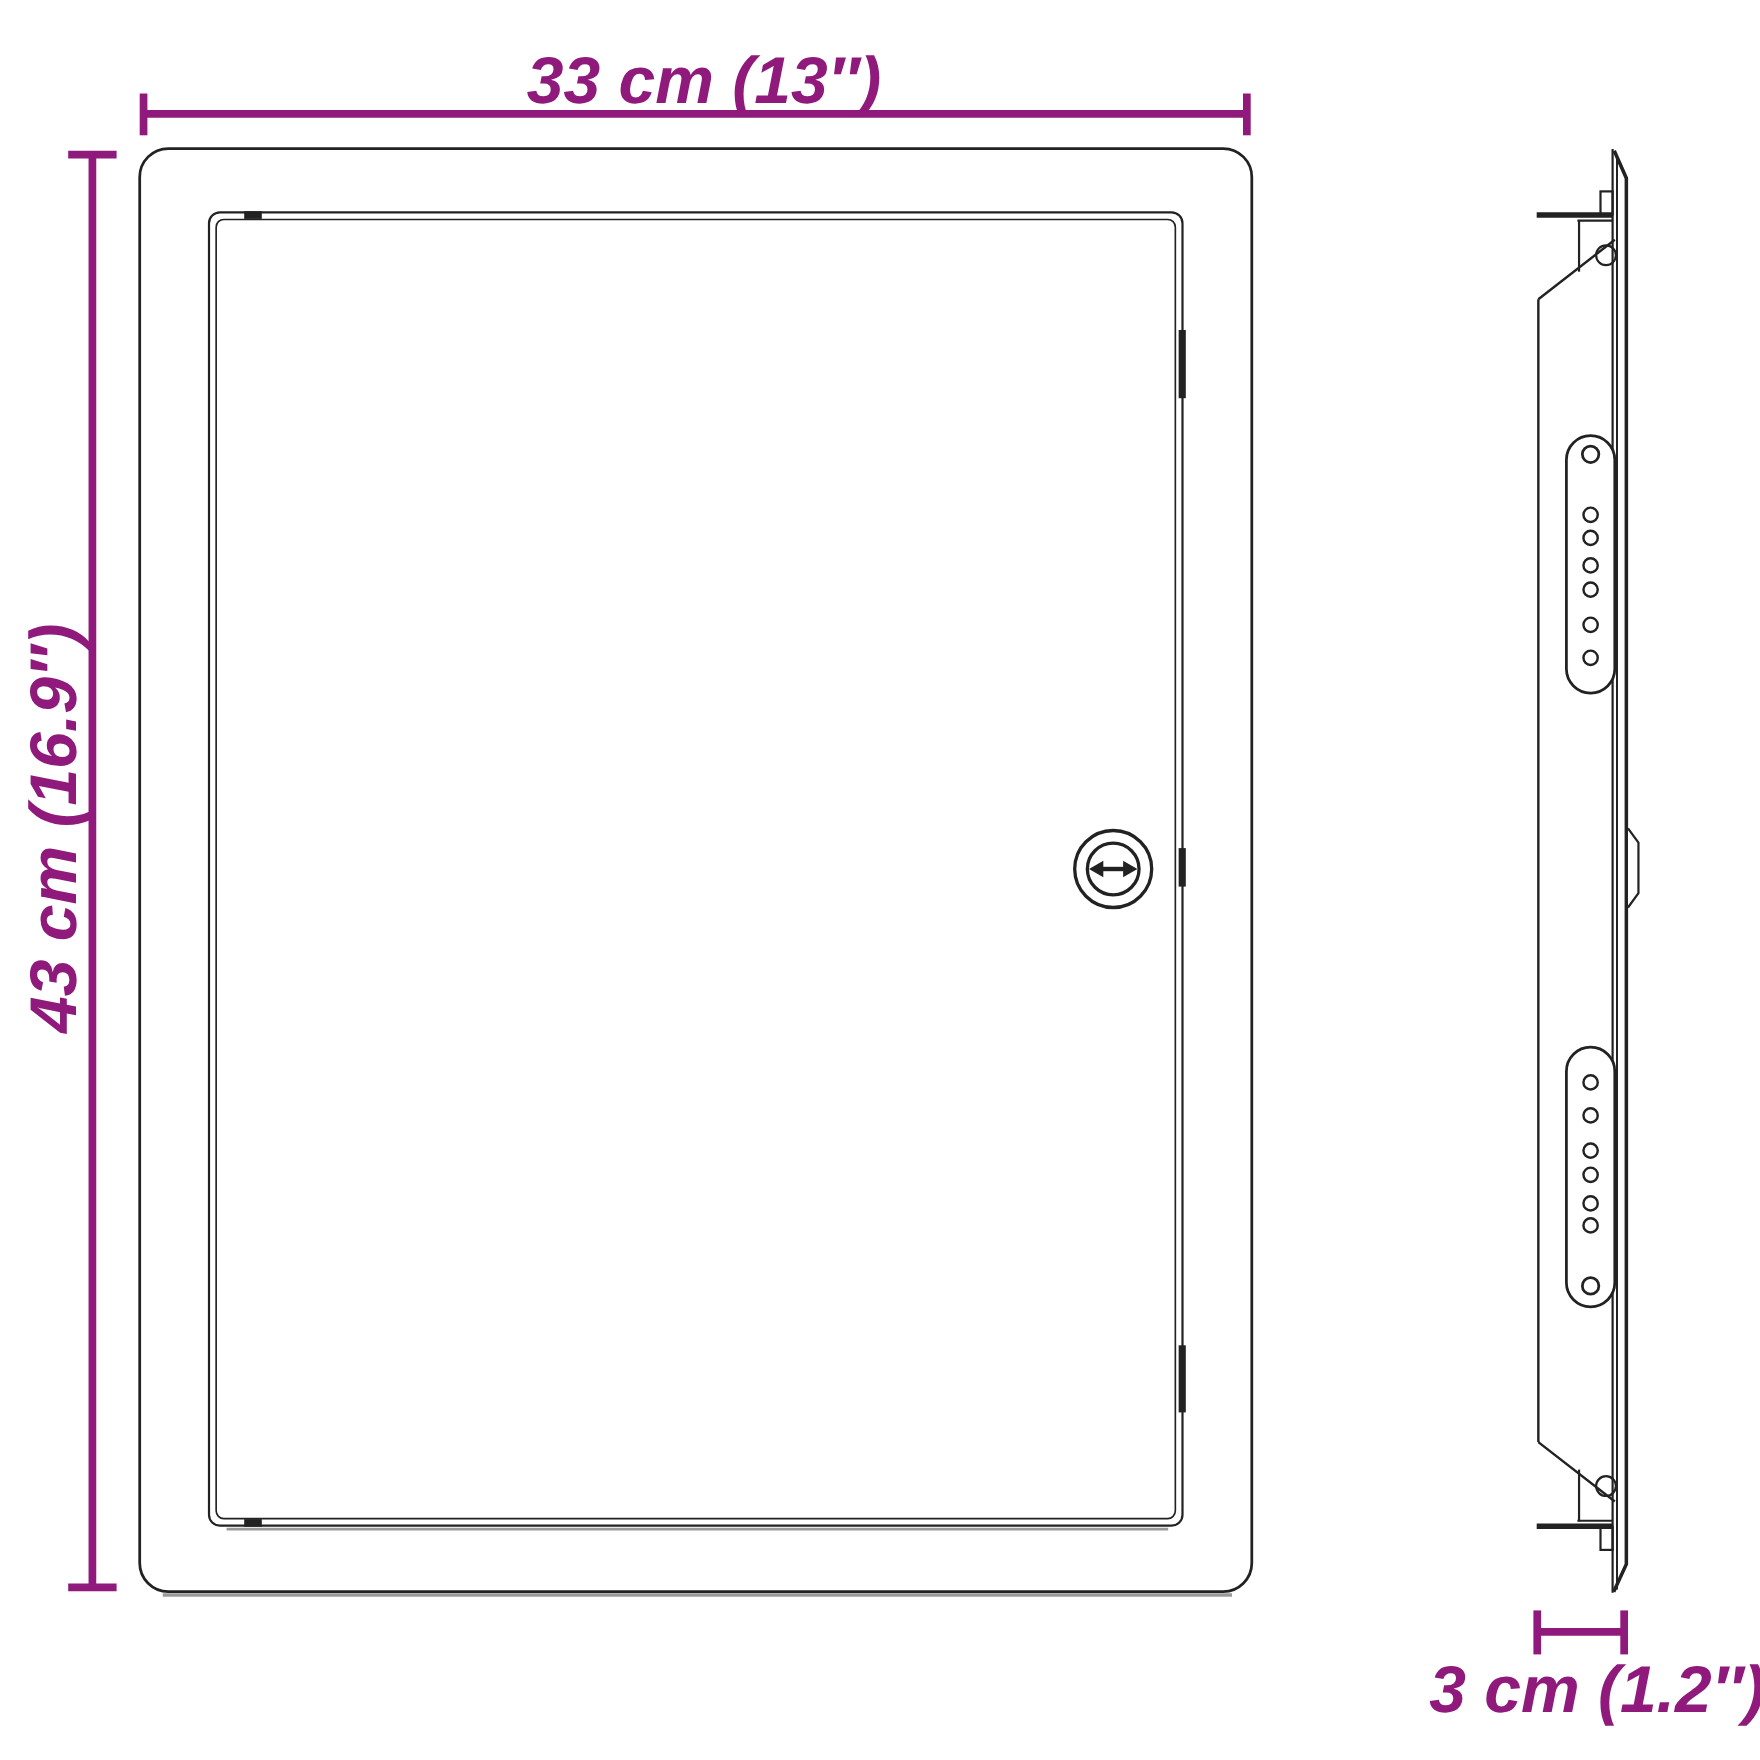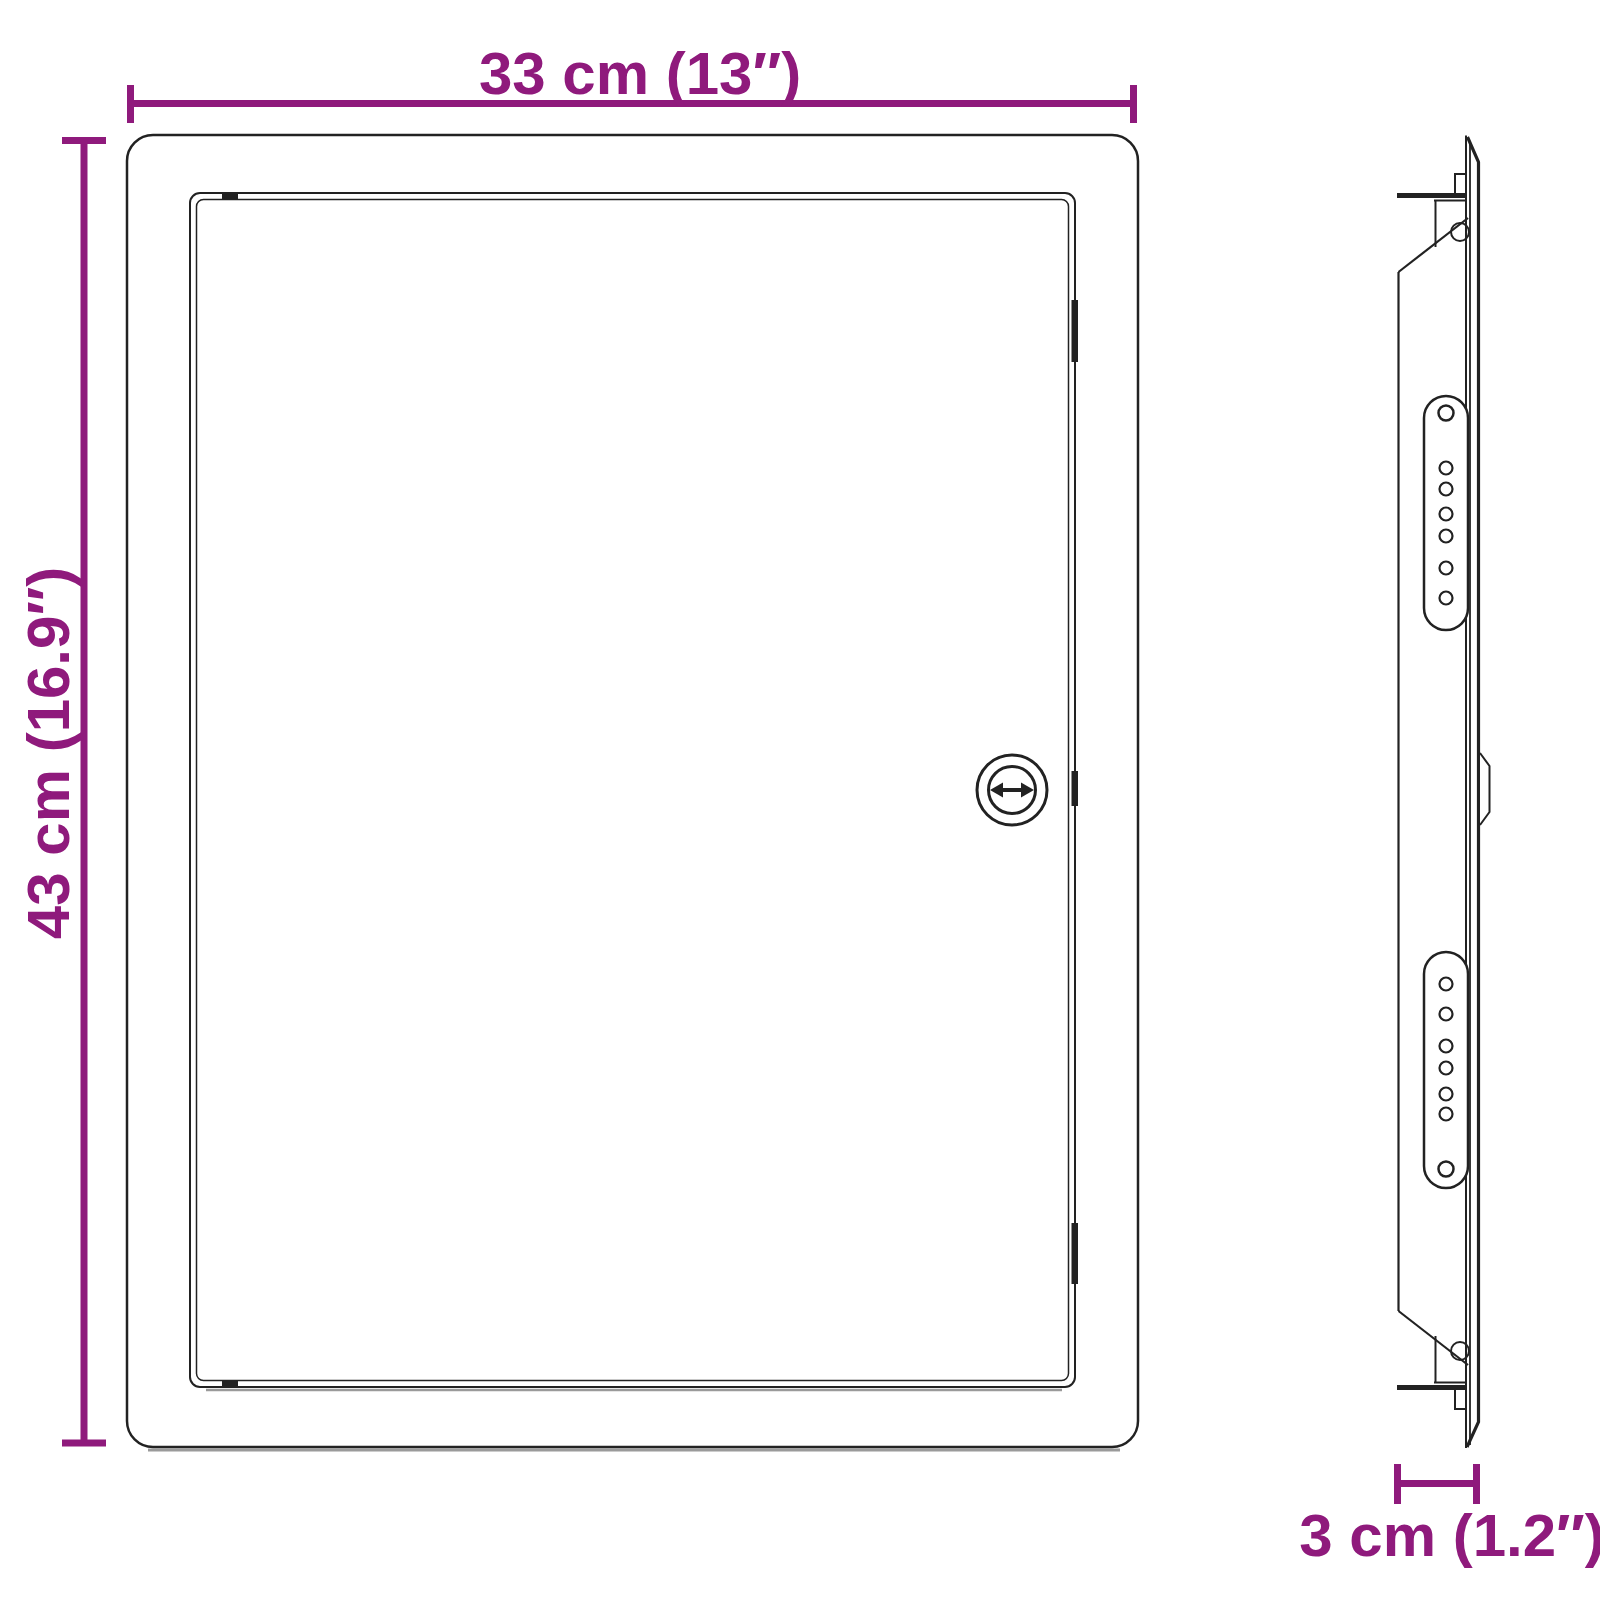--- a/index.html
+++ b/index.html
@@ -2,21 +2,21 @@
 <html style="--accent: #8F1A7C; --ink: #222222; --shadow: #9a9a9a;"><head>
 <meta charset="utf-8">
 <style>
   :root{
     --accent:#8F1A7C;
     --ink:#222222;
     --shadow:#9a9a9a;
   }
   html,body{margin:0;padding:0;background:#ffffff;}
   body{width:1600px;height:1600px;position:relative;overflow:hidden;}
-  .stage{position:absolute;inset:0;}
+  .stage{position:absolute;inset:0;font-style:italic;}
   svg{display:block;width:1600px;height:1600px;}
   .ink{stroke:var(--ink);fill:none;stroke-linecap:butt;}
   .fw{fill:#ffffff;}
   .solid{fill:var(--ink);stroke:none;}
   .accent{stroke:var(--accent);fill:none;}
   .shadow{stroke:var(--shadow);fill:none;}
   text.dim{
     fill:var(--accent);
     stroke:none;
     font-family:"Liberation Sans", sans-serif;

